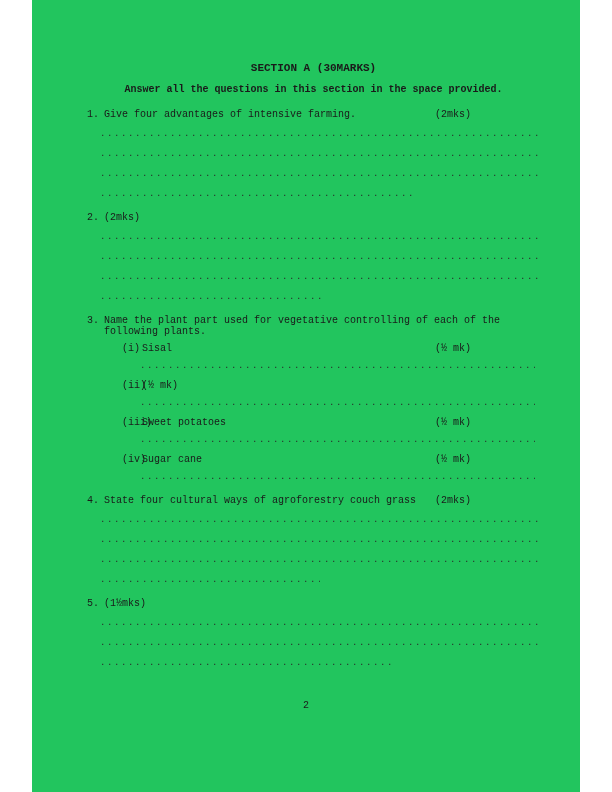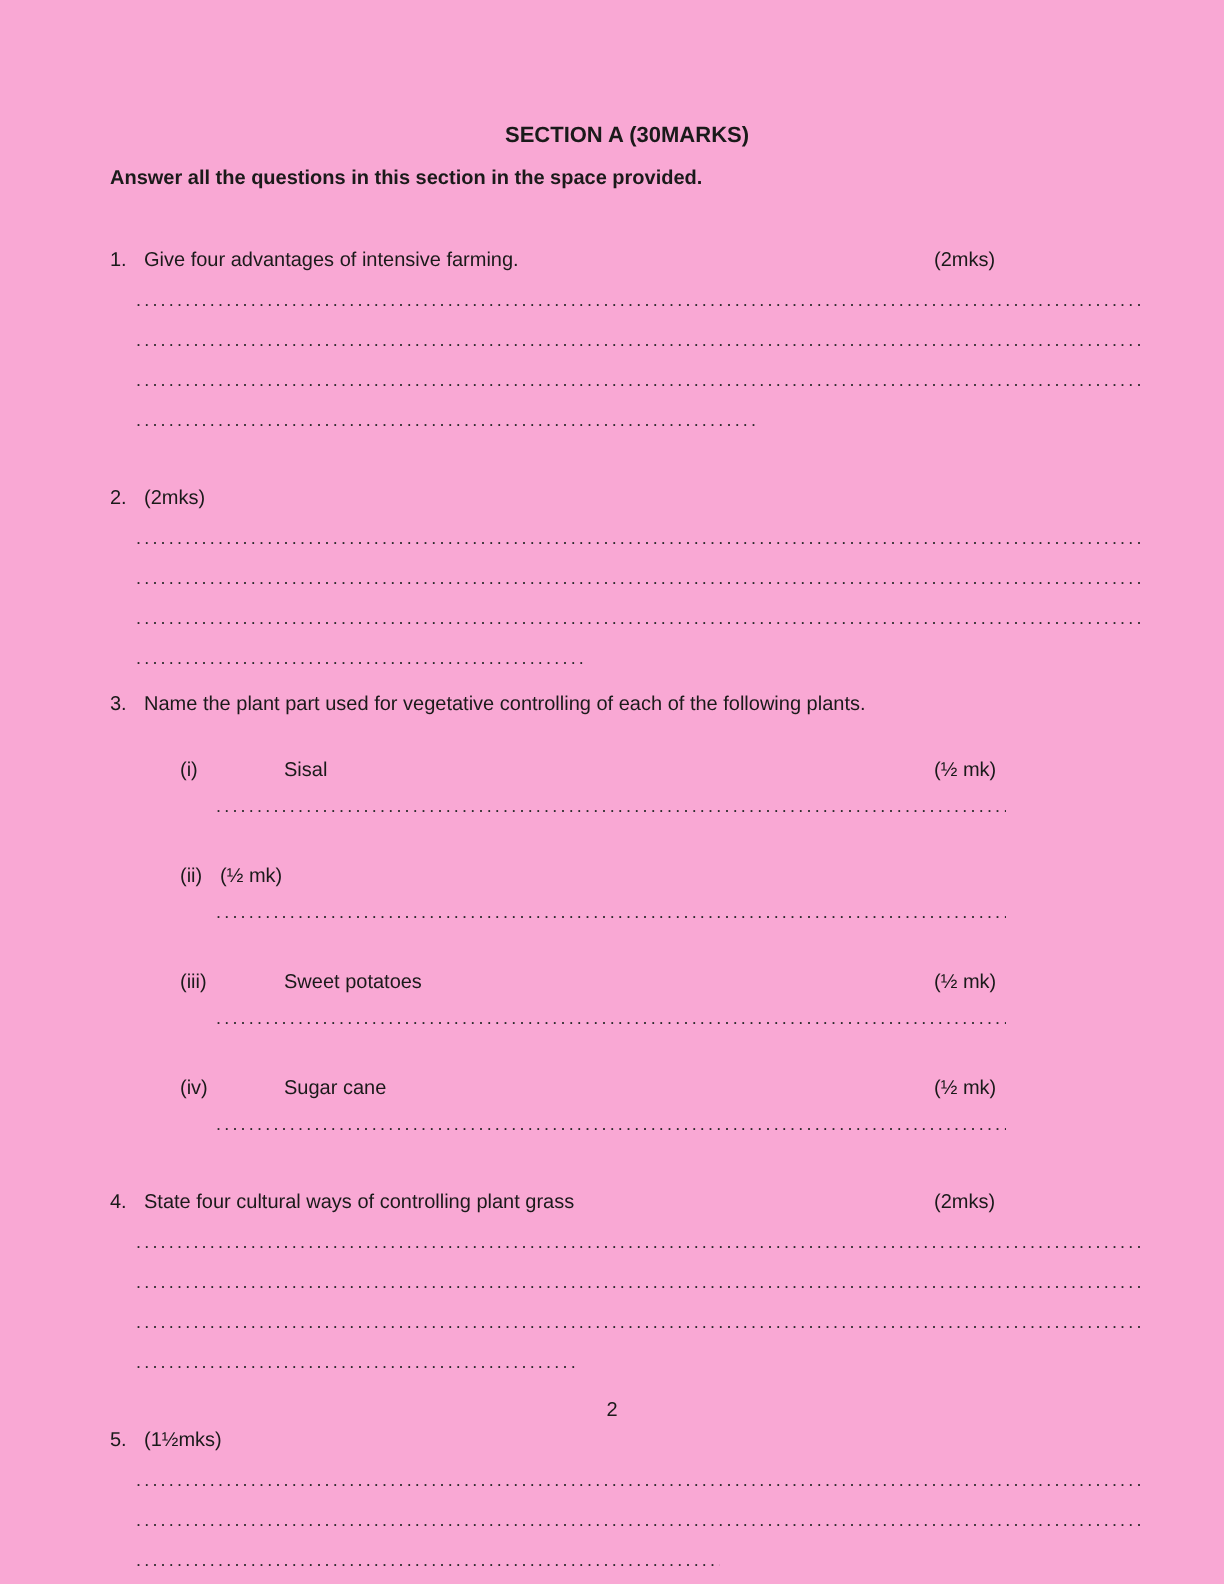--- a/index.html
+++ b/index.html
@@ -1,57 +1,58 @@
 <!DOCTYPE html>
 <html><head>
 <meta charset="utf-8">
 <style>
   html, body { margin: 0; padding: 0; background: #ffffff; }
   .page {
     position: relative;
-    width: 612px;
+    width: 548px;
     height: 792px;
     margin: 0 auto;
-    background: #f9a8d4;
-    font-family: Liberation Sans, sans-serif;
+    background: #22c55e;
+    font-family: Liberation Mono, monospace;
     font-size: 10px;
     color: #1a1a1a;
     box-sizing: border-box;
     padding: 62px 40px 0 55px;
     overflow: hidden;
   }
   .title {
     text-align: center;
     font-weight: bold;
     font-size: 11px;
     margin: 0 0 10px 0;
   }
   .subtitle {
+    text-align: center;
     font-weight: bold;
     font-size: 10px;
     margin: 0 0 14px 0;
   }
   .q { margin-top: 10px; }
   .q-head { display: flex; align-items: baseline; margin-bottom: 2px; }
   .q-num { width: 17px; flex-shrink: 0; }
   .q-text { flex: 1; }
-  .marks { width: 105px; flex-shrink: 0; white-space: nowrap; margin-top: 16px; }
+  .marks { width: 105px; flex-shrink: 0; white-space: nowrap; }
   .dotline {
     height: 20px;
     line-height: 24px;
     overflow: hidden;
     white-space: nowrap;
     letter-spacing: 1.6px;
     font-size: 9px;
     color: #2a2a2a;
     margin-left: 13px;
   }
   .sub { display: flex; align-items: baseline; margin-left: 35px; margin-top: 6px; }
   .sub-num { width: 20px; flex-shrink: 0; }
-  .sub-label { flex: 1; margin-left: 32px; }
+  .sub-label { flex: 1; }
   .sub-line { margin-left: 53px; width: 395px; }
   .page-number {
     position: absolute;
     left: 0;
     right: 0;
     top: 700px;
     text-align: center;
     font-size: 10px;
   }
 </style>
@@ -116,21 +117,21 @@
       <span class="sub-num">(iv)</span>
       <span class="sub-label">Sugar cane</span>
       <span class="marks">(½ mk)</span>
     </div>
     <div class="dotline sub-line">................................................................................................................................................................................................................................................................................................................................................................................................................</div>
   </div>
 
   <div class="q">
     <div class="q-head">
       <span class="q-num">4.</span>
-      <span class="q-text">State four cultural ways of controlling plant grass</span>
+      <span class="q-text">State four cultural ways of agroforestry couch grass</span>
       <span class="marks">(2mks)</span>
     </div>
     <div class="dotline">................................................................................................................................................................................................................................................................................................................................................................................................................</div>
     <div class="dotline">................................................................................................................................................................................................................................................................................................................................................................................................................</div>
     <div class="dotline">................................................................................................................................................................................................................................................................................................................................................................................................................</div>
     <div class="dotline" style="width:220px">................................................................................................................................................................................................................................................................................................................................................................................................................</div>
   </div>
 
   <div class="q">
     <div class="q-head">

